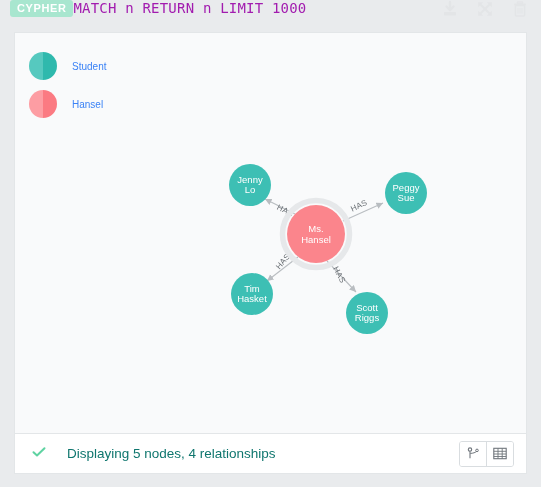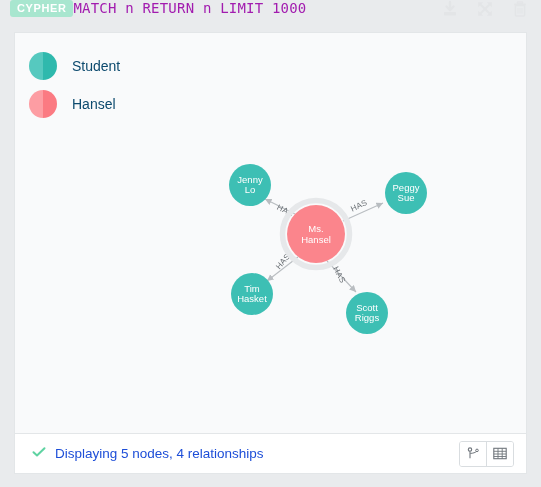--- a/index.html
+++ b/index.html
@@ -82,22 +82,22 @@
     width: 28px;
     height: 28px;
     border-radius: 50%;
     overflow: hidden;
     display: flex;
     flex-shrink: 0;
   }
   .legend-swatch .half { width: 50%; height: 100%; }
   .legend-label {
     margin-left: 15px;
-    font-size: 14px;
-    color: #0c4a6e;
+    font-size: 10px;
+    color: #3b82f6;
     font-family: "Liberation Sans", sans-serif;
   }
 
   
   .graph-area {
     position: absolute;
     left: 0;
     top: 0;
     width: 511px;
     height: 399px;
@@ -133,23 +133,23 @@
     border: 1px solid #e3e6e8;
     box-sizing: border-box;
     display: flex;
     align-items: center;
   }
   .status-check {
     margin-left: 17px;
     display: block;
   }
   .status-text {
-    margin-left: 9px;
+    margin-left: 21px;
     font-size: 13.5px;
-    color: #1d4ed8;
+    color: #0f766e;
     font-family: "Liberation Sans", sans-serif;
   }
   .view-toggle {
     margin-left: auto;
     margin-right: 12px;
     display: flex;
     border: 1px solid #d9dde0;
     border-radius: 3px;
     overflow: hidden;
     background: #ffffff;

